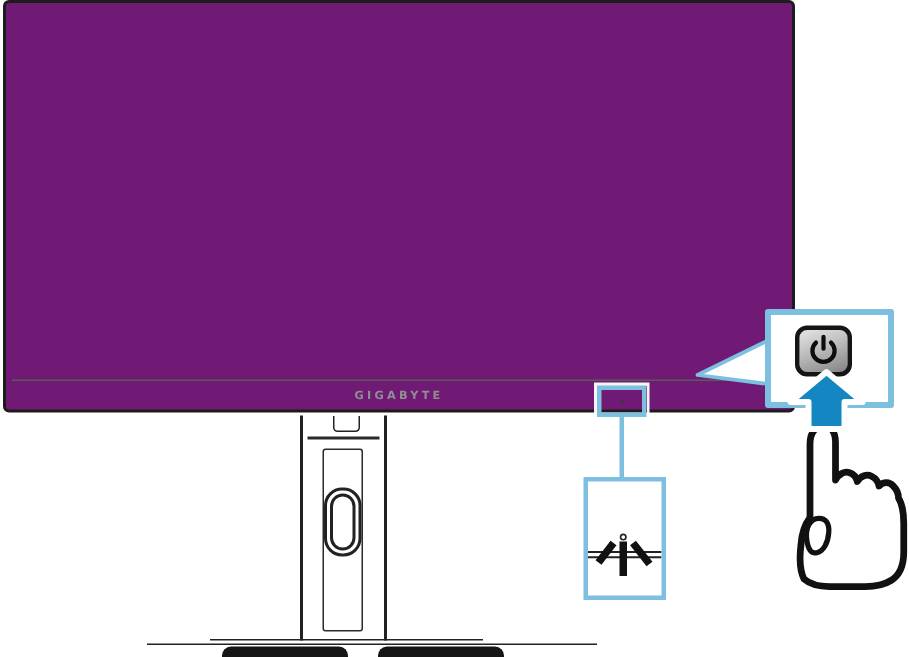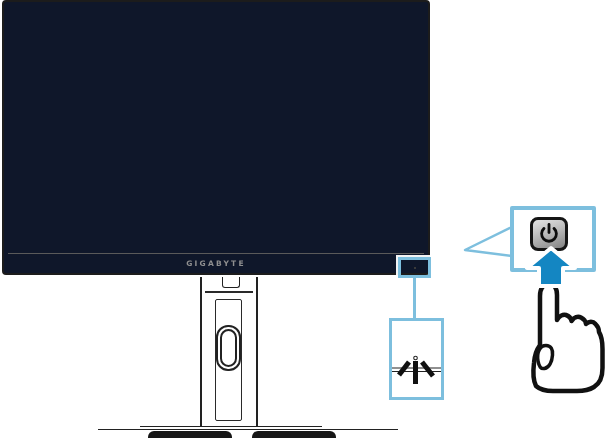--- a/index.html
+++ b/index.html
@@ -2,22 +2,22 @@
 <html><head>
 <meta charset="utf-8">
 <style>
   html,body{margin:0;padding:0;background:#fff;}
   #canvas{
     position:relative;width:606px;height:438px;overflow:hidden;
     background:#ffffff;font-family:"DejaVu Sans","Liberation Sans",sans-serif;
   }
   
   .monitor{
-    position:absolute;left:2px;top:0;width:428px;height:275px;
-    box-sizing:border-box;background:#0f172a;border:2px solid #1c1c1c;border-radius:4px;
+    position:absolute;left:2px;top:0;width:528px;height:275px;
+    box-sizing:border-box;background:#701a75;border:2px solid #1c1c1c;border-radius:4px;
   }
   .bezel-divider{
     position:absolute;left:4px;right:4px;bottom:19px;height:1px;background:#5a5a5a;
   }
   .brand-logo{
     position:absolute;left:0;right:0;bottom:4px;text-align:center;
     color:#8f8f8f;font-size:7.5px;font-weight:bold;letter-spacing:2.2px;line-height:10px;
   }
   .btn-highlight{
     position:absolute;left:398px;top:257px;width:33px;height:21px;box-sizing:border-box;

